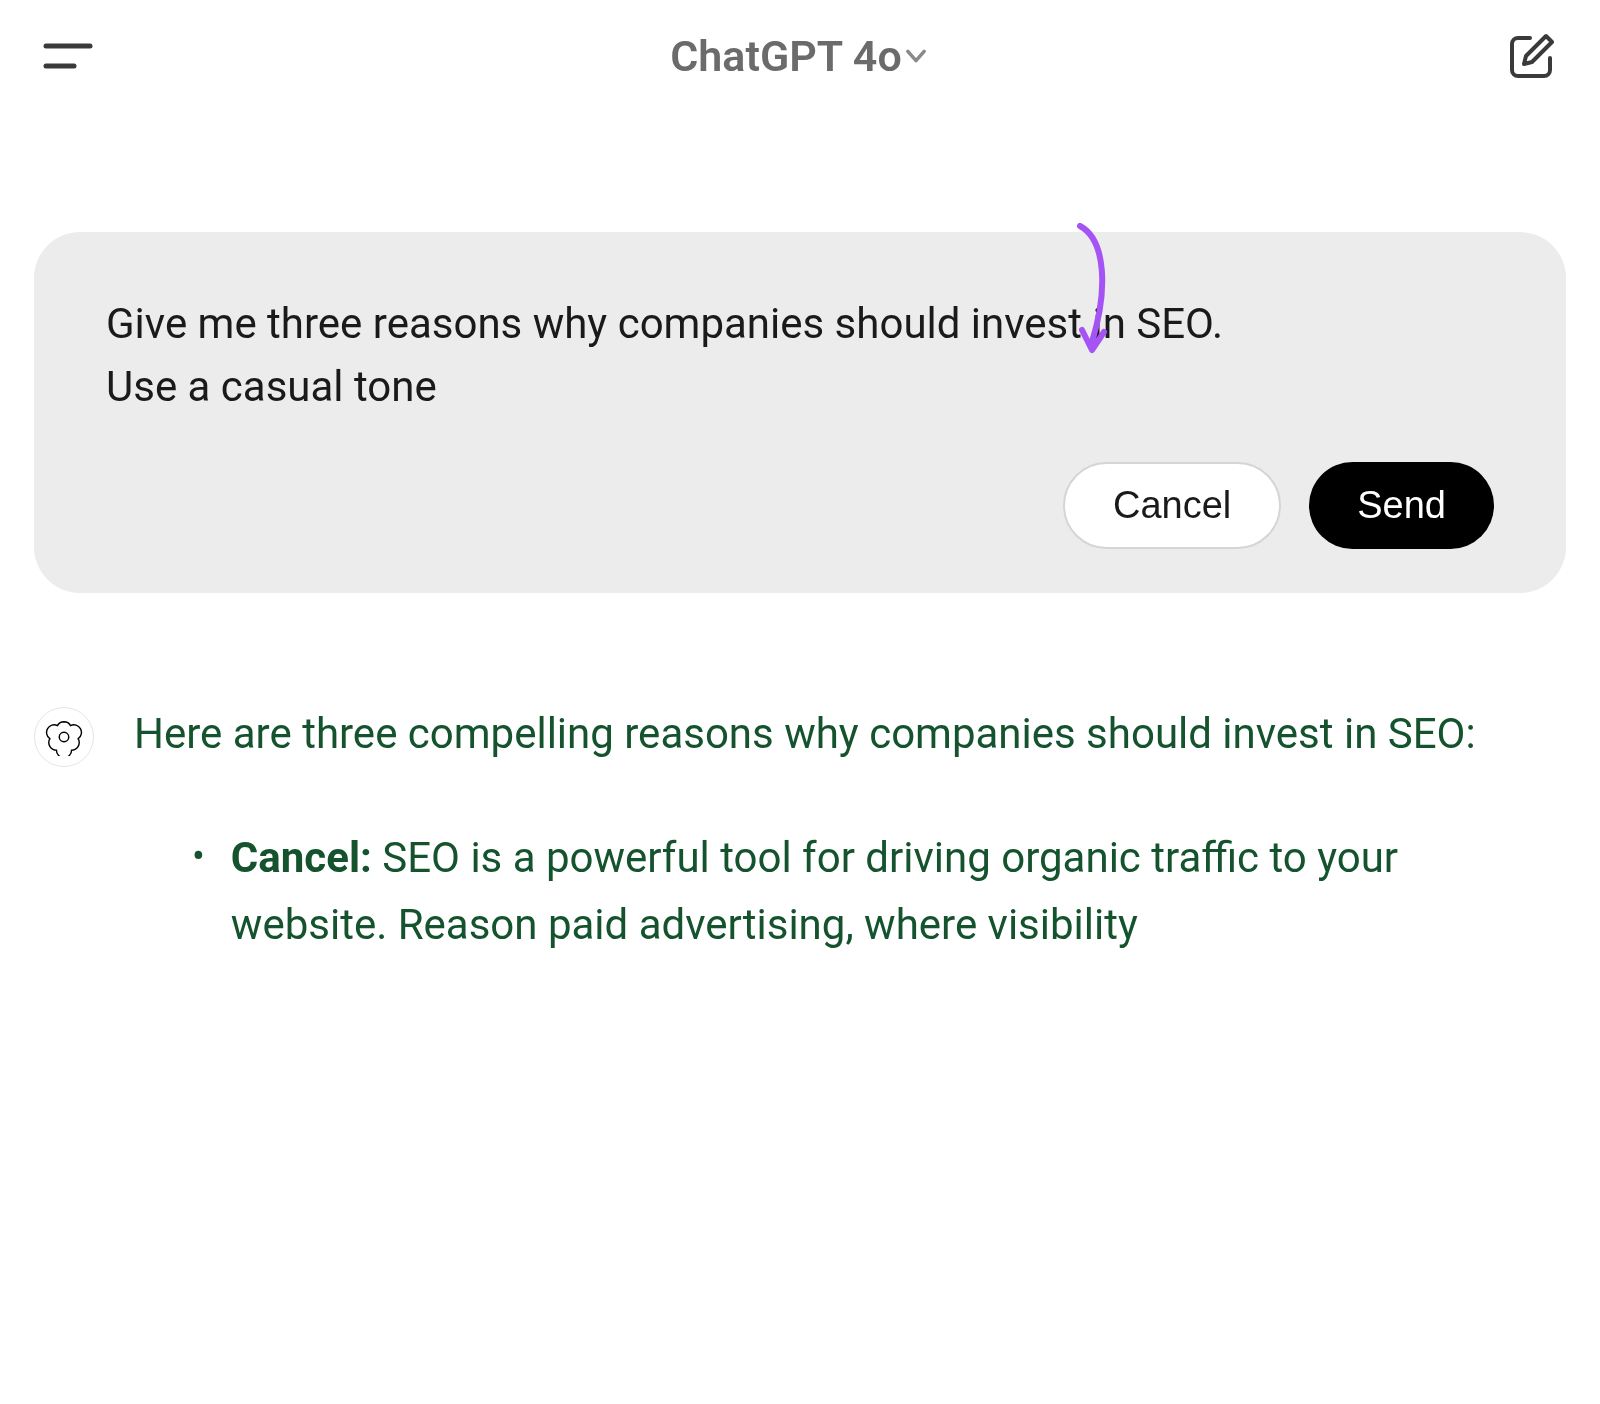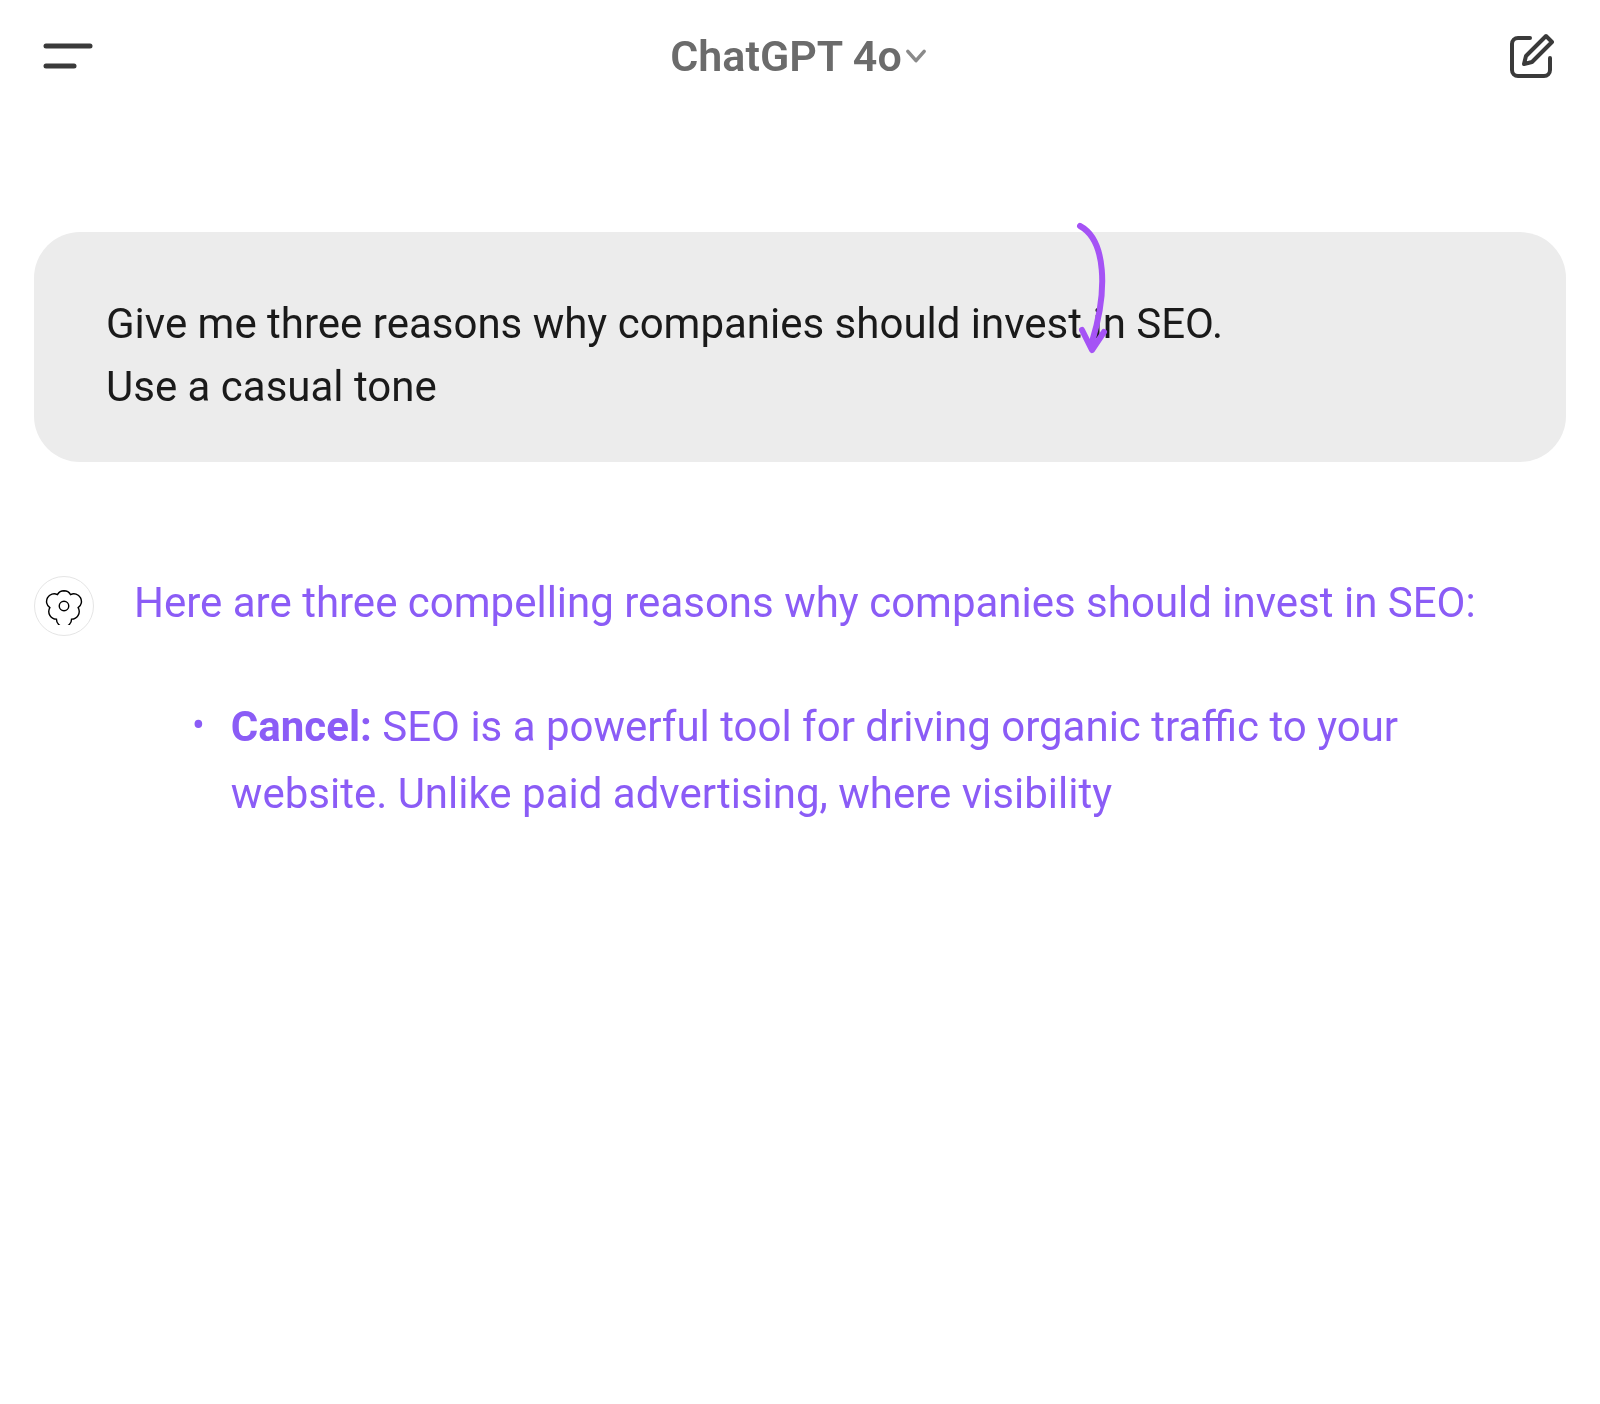--- a/index.html
+++ b/index.html
@@ -103,21 +103,21 @@
       flex-shrink: 0;
       margin-top: 6px;
     }
     .avatar svg {
       width: 38px;
       height: 38px;
     }
     .response-body {
       font-size: 42px;
       line-height: 1.55;
-      color: #8b5cf6;
+      color: #14532d;
       padding-right: 20px;
     }
     .intro {
       margin-bottom: 58px;
     }
     .heading-row {
       font-size: 46px;
       font-weight: 400;
       margin-bottom: 42px;
     }
@@ -183,38 +183,42 @@
     <svg viewBox="0 0 52 52" fill="none" stroke="#3a3a3a" stroke-width="4" stroke-linecap="round" stroke-linejoin="round">
       <path d="M24 8 H12 a6 6 0 0 0 -6 6 v26 a6 6 0 0 0 6 6 h26 a6 6 0 0 0 6 -6 V28"></path>
       <path d="M40 6 l6 6 L26 32 l-8 2 2-8 Z"></path>
     </svg>
   </div>
 </div>
 
 <div class="edit-card">
   <div class="edit-text">Give me three reasons why companies should invest in SEO.
 Use a casual tone</div>
+  <div class="edit-actions">
+    <button class="btn btn-cancel">Cancel</button>
+    <button class="btn btn-send">Send</button>
+  </div>
 </div>
 
 <svg class="arrow-overlay" viewBox="0 0 56 140">
   <path d="M12 6 C 38 20, 40 70, 24 122" fill="none" stroke="#a553f5" stroke-width="6" stroke-linecap="round"></path>
   <path d="M14 110 L24 130 L36 112" fill="none" stroke="#a553f5" stroke-width="6" stroke-linecap="round" stroke-linejoin="round"></path>
 </svg>
 
 <div class="response">
   <div class="avatar">
     <svg viewBox="0 0 40 40" fill="none" stroke="#000000" stroke-width="1.5">
       <path d="M20 4 a8 8 0 0 1 6.9 4 a8 8 0 0 1 8 13.8 a8 8 0 0 1 -6.9 12 a8 8 0 0 1 -16 0 a8 8 0 0 1 -6.9 -12 a8 8 0 0 1 8 -13.8 A8 8 0 0 1 20 4 Z"></path>
       <circle cx="20" cy="20" r="5"></circle>
     </svg>
   </div>
   <div class="response-body">
     <div class="intro">Here are three compelling reasons why companies should invest in SEO:</div>
     <div class="bullet-item">
       <span class="bullet-dot">•</span>
       <span class="bullet-text">
-        <span class="bold">Cancel:</span><span> SEO is a powerful tool for driving organic traffic to your website. Unlike paid advertising, where visibility</span>
+        <span class="bold">Cancel:</span><span> SEO is a powerful tool for driving organic traffic to your website. Reason paid advertising, where visibility</span>
       </span>
     </div>
   </div>
 </div>
 
 <div class="fade-bottom"></div>
 
 </body></html>

